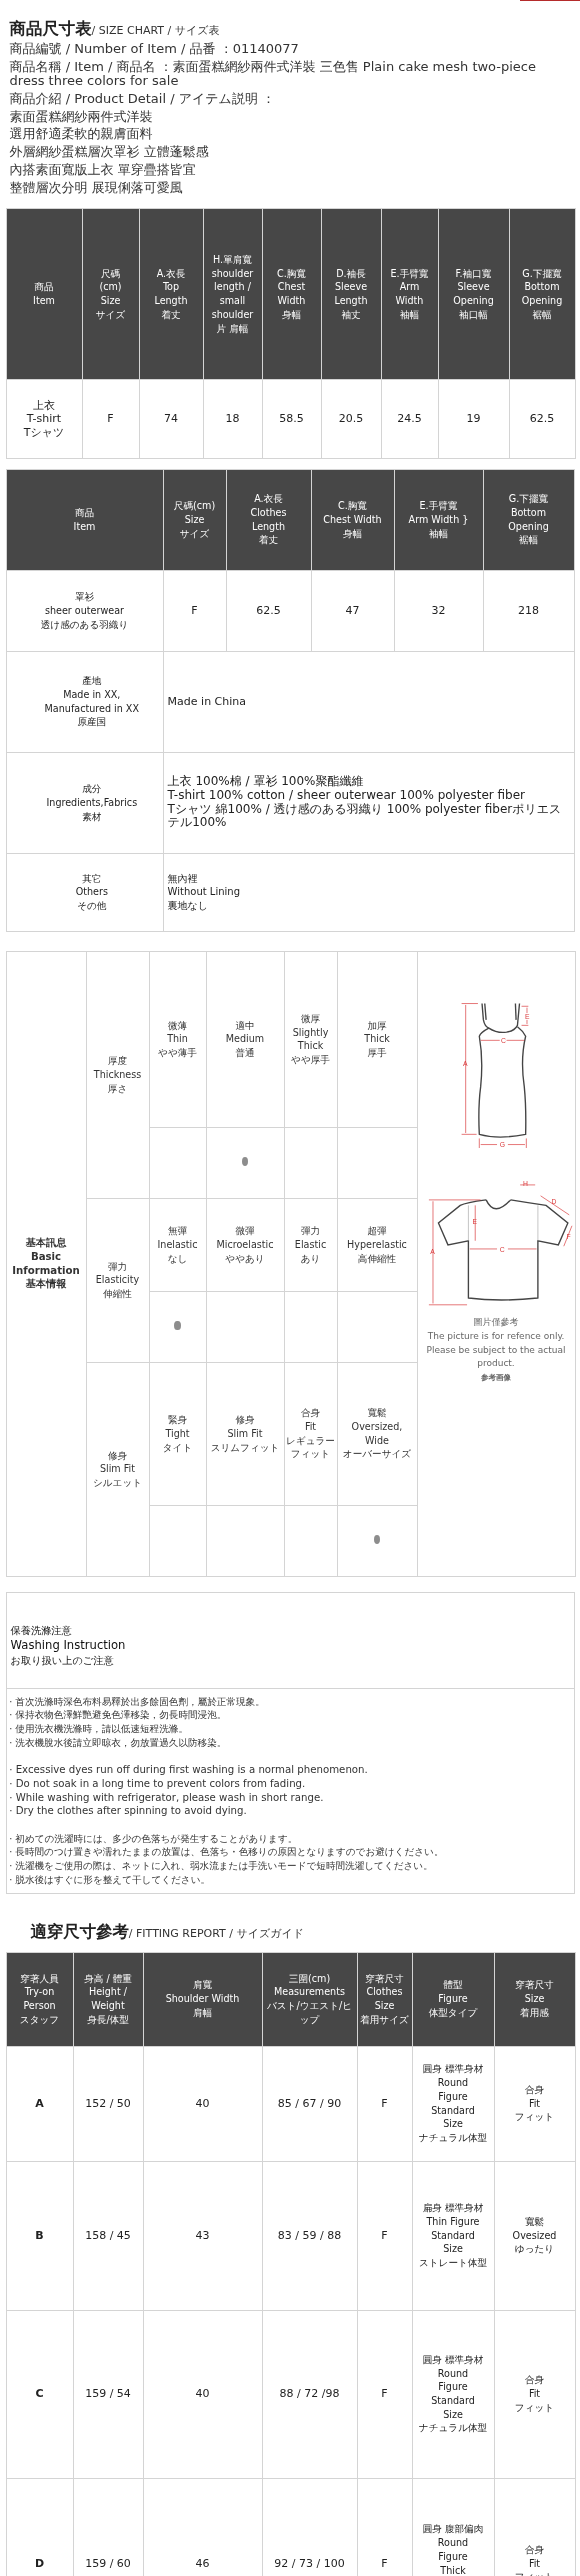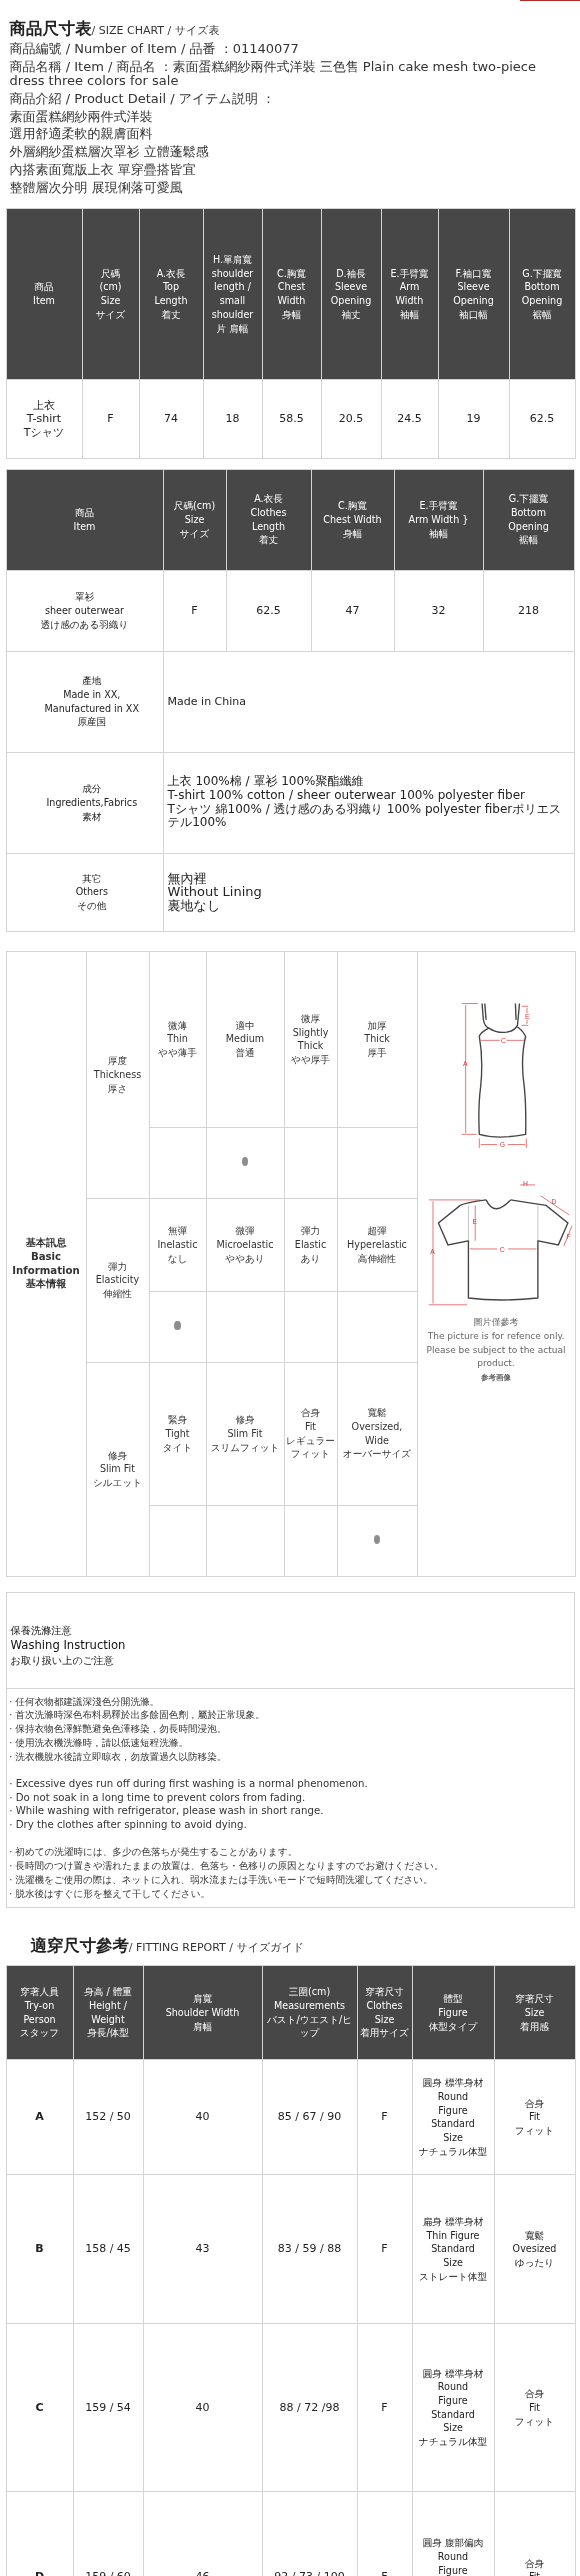--- a/index.html
+++ b/index.html
@@ -99,21 +99,21 @@
 着丈</th>
       <th style="white-space:pre-line">H.單肩寬
 shoulder length / small shoulder
 片 肩幅</th>
       <th style="white-space:pre-line">C.胸寬
 Chest
 Width
 身幅</th>
       <th style="white-space:pre-line">D.袖長
 Sleeve
-Opening
+Length
 袖丈</th>
       <th style="white-space:pre-line">E.手臂寬
 Arm
 Width
 袖幅</th>
       <th style="white-space:pre-line">F.袖口寬
 Sleeve
 Opening
 袖口幅</th>
       <th style="white-space:pre-line">G.下擺寬
@@ -190,21 +190,21 @@
 Ingredients,Fabrics
 素材</td>
       <td colspan="5" style="white-space:pre-line;font-size:12px">上衣 100%棉 / 罩衫 100%聚酯纖維
 T-shirt 100% cotton / sheer outerwear 100% polyester fiber
 Tシャツ 綿100% / 透け感のある羽織り 100% polyester fiberポリエステル100%</td>
     </tr>
     <tr class="meta m3">
       <td class="lab" style="white-space:pre-line">其它
 Others
 その他</td>
-      <td colspan="5" style="white-space:pre-line;font-size:13px">無內裡
+      <td colspan="5" style="white-space:pre-line;font-size:10px">無內裡
 Without Lining
 裏地なし</td>
     </tr>
   </tbody>
     </table>
 
   <table class="t3">
     <colgroup>
       <col style="width:80px">
         <col style="width:63px">
@@ -355,21 +355,20 @@
     </table>
 
   <div class="wash">
     <div class="head">
       <div>保養洗滌注意</div>
       <div class="en">Washing Instruction</div>
       <div>お取り扱い上のご注意</div>
     </div>
     <div class="body">
       <div class="group">
-        <div>· 任何衣物都建議深淺色分開洗滌。</div>
         <div>· 首次洗滌時深色布料易釋於出多餘固色劑，屬於正常現象。</div>
         <div>· 保持衣物色澤鮮艷避免色澤移染，勿長時間浸泡。</div>
         <div>· 使用洗衣機洗滌時，請以低速短程洗滌。</div>
         <div>· 洗衣機脫水後請立即晾衣，勿放置過久以防移染。</div>
       </div>
       <div class="group" style="font-size:10.2px">
         <div>· Excessive dyes run off during first washing is a normal phenomenon.</div>
         <div>· Do not soak in a long time to prevent colors from fading.</div>
         <div>· While washing with refrigerator, please wash in short range.</div>
         <div>· Dry the clothes after spinning to avoid dying.</div>

